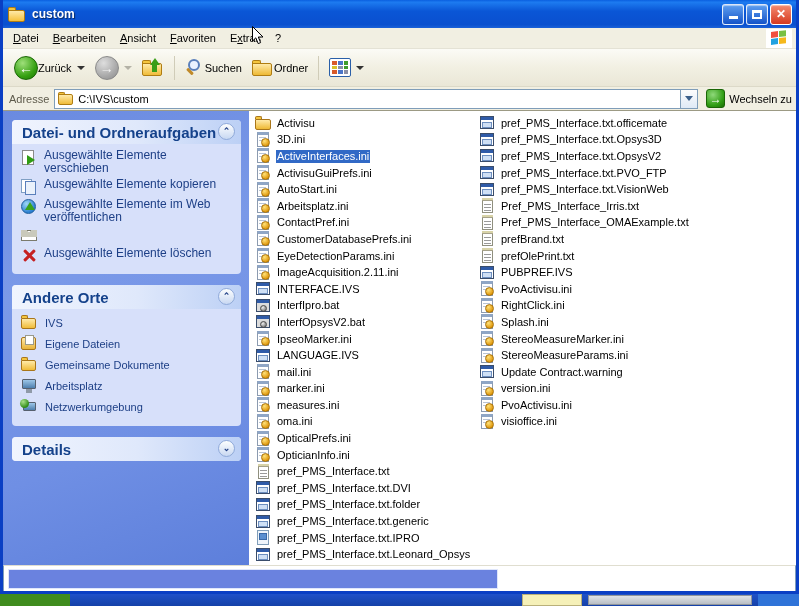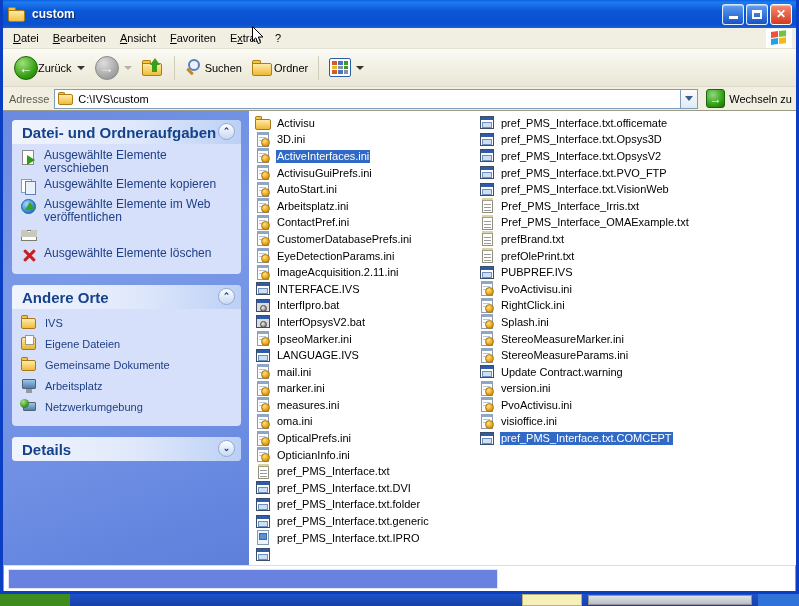--- a/index.html
+++ b/index.html
@@ -724,20 +724,21 @@
                 <i class="sq"></i>
               </span>
               <span class="nm">pref_PMS_Interface.txt.IPRO</span>
             </div>
             <div class="fitem">
               <span class="ico ic-ivs">
                 <i class="win"></i>
                 <i class="bar"></i>
                 <i class="bd"></i>
               </span>
+              <span class="nm">pref_PMS_Interface.txt.Leonard_Opsys</span>
             </div>
           </div>
         <div class="fl-col col2">
             <div class="fitem">
               <span class="ico ic-ivs">
                 <i class="win"></i>
                 <i class="bar"></i>
                 <i class="bd"></i>
               </span>
               <span class="nm">pref_PMS_Interface.txt.officemate</span>
@@ -894,28 +895,20 @@
               <span class="nm">PvoActivisu.ini</span>
             </div>
             <div class="fitem">
               <span class="ico ic-ini">
                 <i class="pg"></i>
                 <i class="ln" style="top:5px"></i>
                 <i class="ln" style="top:8px"></i>
                 <i class="gear"></i>
               </span>
               <span class="nm">visioffice.ini</span>
-            </div>
-            <div class="fitem sel">
-              <span class="ico ic-ivs">
-                <i class="win"></i>
-                <i class="bar"></i>
-                <i class="bd"></i>
-              </span>
-              <span class="nm">pref_PMS_Interface.txt.COMCEPT</span>
             </div>
           </div>
       </div>
 
     </div>
 
   </div>
 
   <div class="statusbar">
     <div class="sb-sel"></div>

